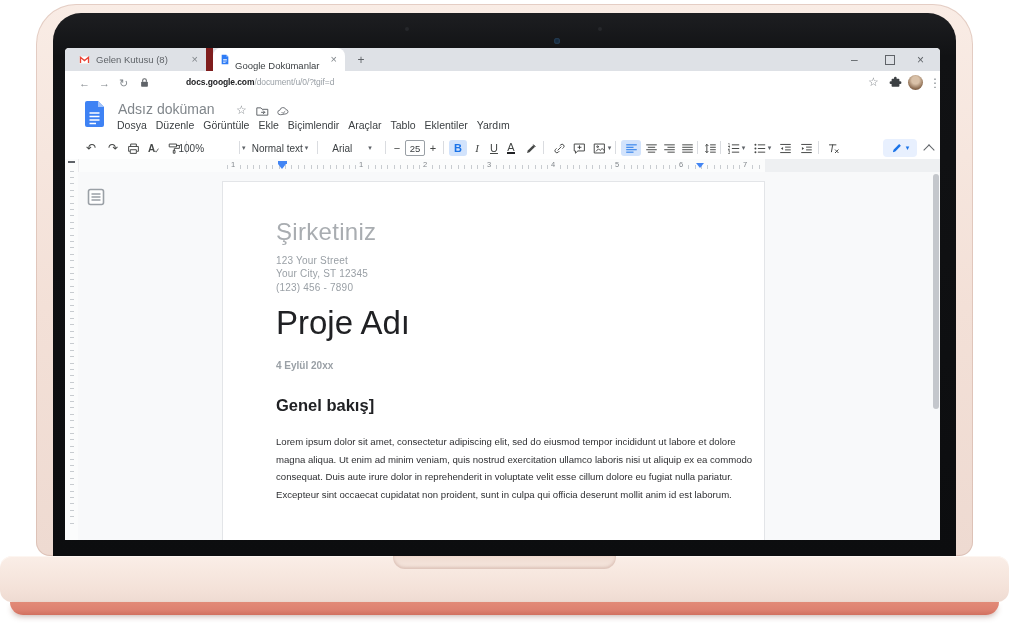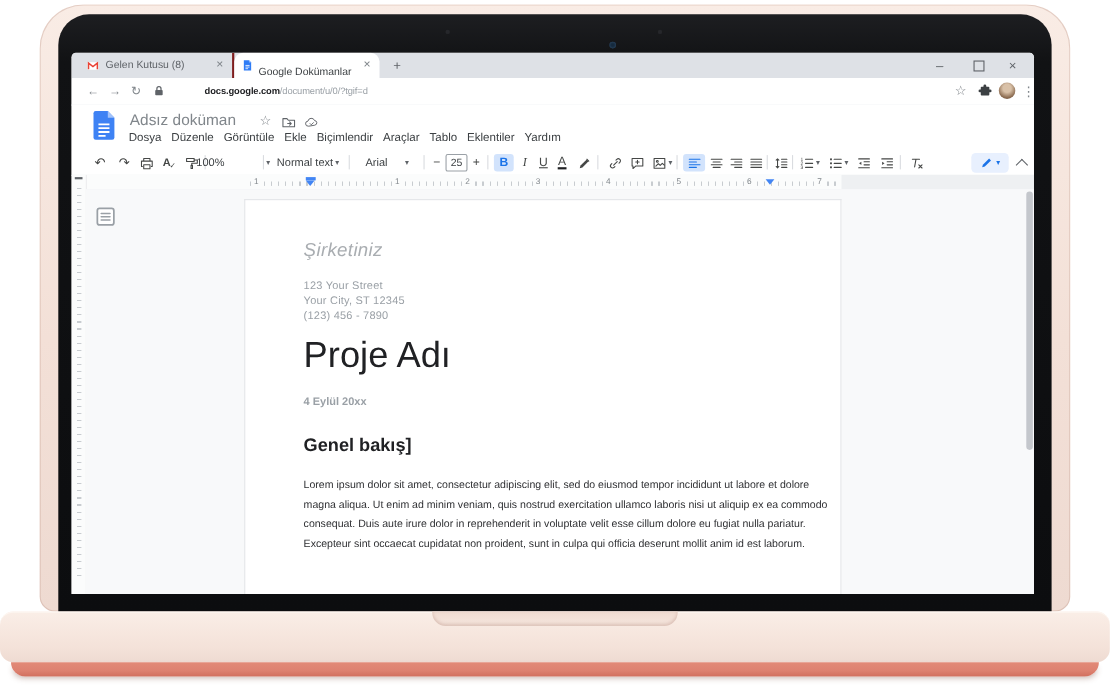--- a/index.html
+++ b/index.html
@@ -24,21 +24,21 @@
   .base-bottom{left:10px;top:602px;width:989px;height:13px;border-radius:0 0 14px 14px;
        background:linear-gradient(180deg,#e28a77 0%,#dd8170 60%,#d1705f 100%);
        box-shadow:0 3px 6px -2px rgba(100,50,35,.4);}
 
   
   .browser{left:65px;top:48px;width:875px;height:492px;background:#fff;border-radius:4px 4px 0 0;overflow:hidden;}
   .tabstrip{left:0;top:0;width:875px;height:23px;background:#dee1e6;border-radius:4px 4px 0 0;}
   .tab{position:absolute;top:0;height:23px;display:flex;align-items:center;gap:6px;padding:0 8px;box-sizing:border-box;}
   .tab .lbl{font-size:9.5px;color:#5f6368;white-space:nowrap;overflow:hidden;flex:1;}
   .tab .x{font-size:11px;color:#80868b;line-height:1;}
-  .tab.inactive{left:6px;width:142px;border-right:2px solid #7f1d1d;}
+  .tab.inactive{left:6px;width:142px;border-right:7px solid #7f1d1d;}
   .tab.active{left:148px;width:132px;background:#fff;border-radius:8px 8px 0 0;}
   .tab.active .lbl{color:#3c4043;margin-top:12px;}
   .newtab{left:288px;top:4px;width:16px;height:16px;display:flex;align-items:center;justify-content:center;
           font-size:12px;color:#5f6368;}
   .winctrl{position:absolute;top:0;height:23px;display:flex;align-items:center;color:#5f6368;}
   .wmin{left:786px;font-size:12px;}
   .wmax{left:820px;}
   .maxbox{width:8px;height:8px;border:1.2px solid #5f6368;display:block;}
   .wclose{left:852px;font-size:12px;}
 
@@ -103,21 +103,21 @@
   .vruler{left:0;top:111px;width:13px;height:381px;background:#fbfcfc;border-right:1px solid #ededef;}
   .vticks{position:absolute;left:5px;top:10px;width:4px;height:360px;
        background:repeating-linear-gradient(0deg,transparent 0 5.4px,#c8ccd0 5.4px 6.4px);}
   .vmark{position:absolute;left:3px;top:2px;width:7px;height:2px;background:#5f6368;}
 
   
   .docbg{left:13px;top:124px;width:862px;height:368px;background:#f8f9fa;}
   .outline-btn{left:22px;top:140px;width:18px;height:18px;}
   .page{left:157px;top:133px;width:543px;height:359px;background:#fff;border:1px solid #e3e5e8;border-bottom:none;box-sizing:border-box;}
   .scrollthumb{left:868px;top:126px;width:6px;height:235px;background:#c4c7cc;border-radius:3px;}
-  .company{left:53px;top:36px;font-size:17px;color:#a9adb1;letter-spacing:.3px;font-style:italic;}
+  .company{left:53px;top:36px;font-size:24px;color:#a9adb1;letter-spacing:.3px;}
   .addr{left:53px;top:72px;font-size:10px;line-height:13.4px;font-weight:normal;color:#9aa0a6;letter-spacing:.2px;}
   .ptitle{left:53px;top:122px;font-size:33px;color:#202124;}
   .pdate{left:53px;top:178px;font-size:10px;font-weight:bold;color:#9aa0a6;}
   .phead{left:53px;top:214px;font-size:16.5px;font-weight:bold;color:#202124;}
   .para{left:53px;top:251px;font-size:9.6px;line-height:17.6px;color:#2f3033;}
   .para div{white-space:nowrap;}
 </style>
 </head>
 <body>
 

